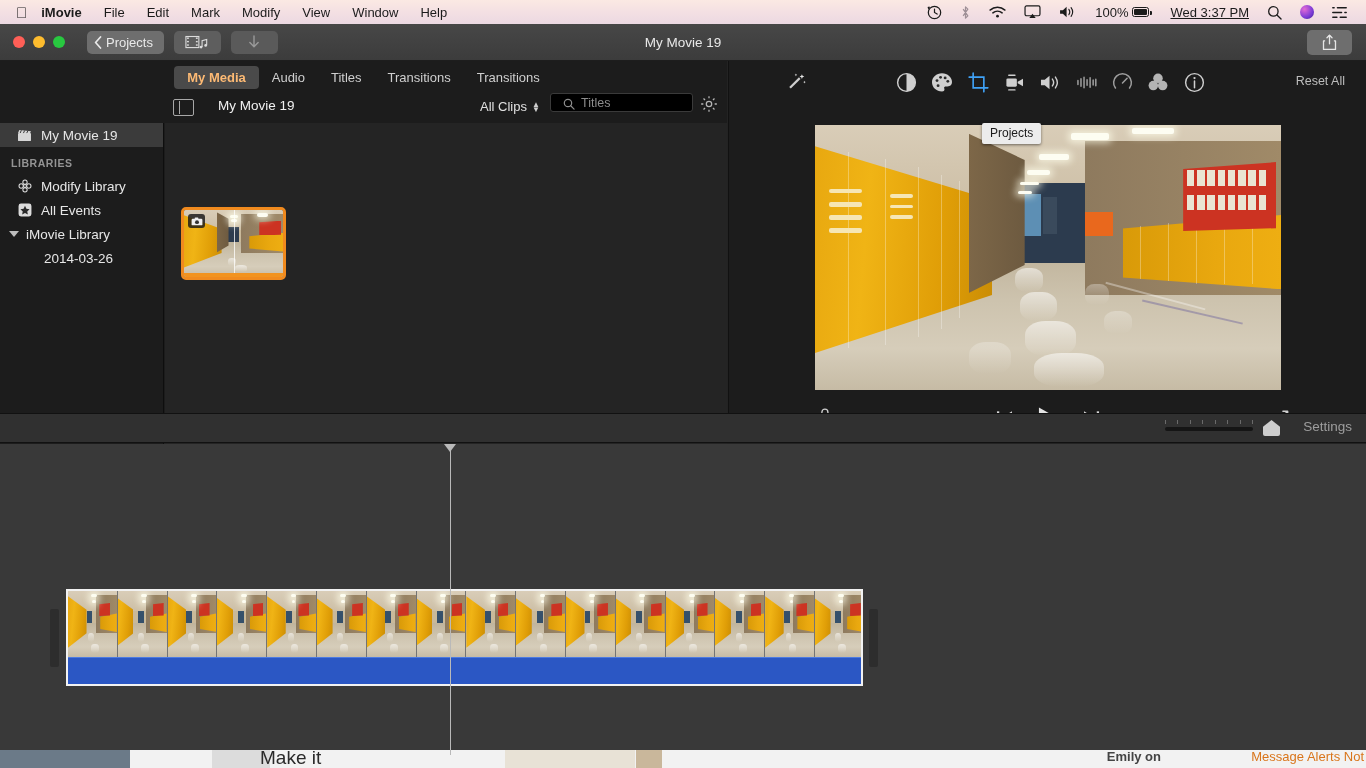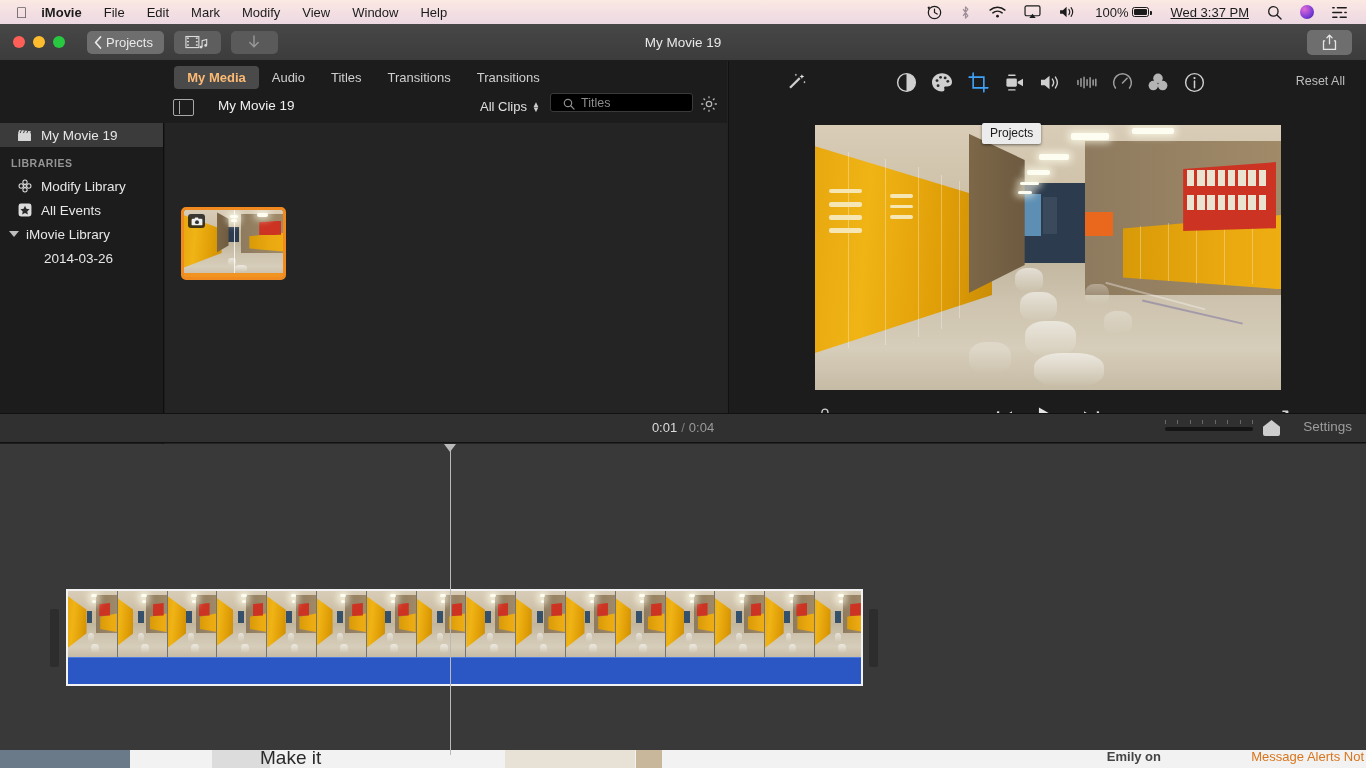--- a/index.html
+++ b/index.html
@@ -612,23 +612,20 @@
             <g stroke="#cfcfcf" stroke-width="1.5" stroke-linecap="round" fill="none">
               <path d="M19.6 1.4 12.2 8.8M19.6 1.4h-5M19.6 1.4v5"></path>
               <path d="M1.4 19.6 8.8 12.2M1.4 19.6h5M1.4 19.6v-5"></path>
             </g>
           </svg>
       </div>
     </div>
   </div>
 
   <div id="tlbar">
-    <div id="tltime">
-      <span>0:01</span><span class="sl">/</span><span class="tot">0:04</span>
-    </div>
     <div id="zoomticks">
         <i></i>
         <i></i>
         <i></i>
         <i></i>
         <i></i>
         <i></i>
         <i></i>
         <i></i>
       </div>

